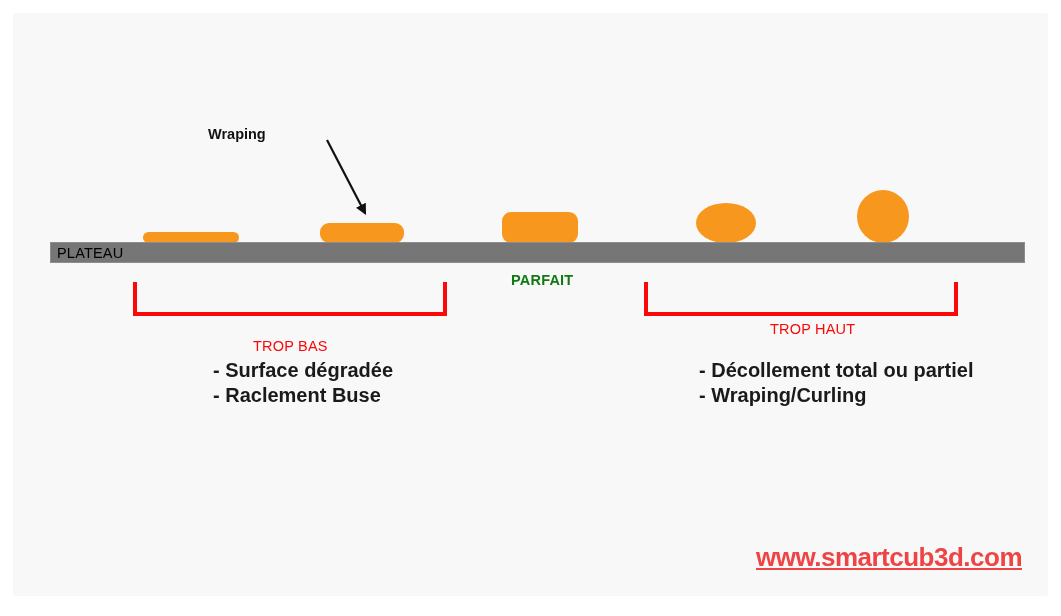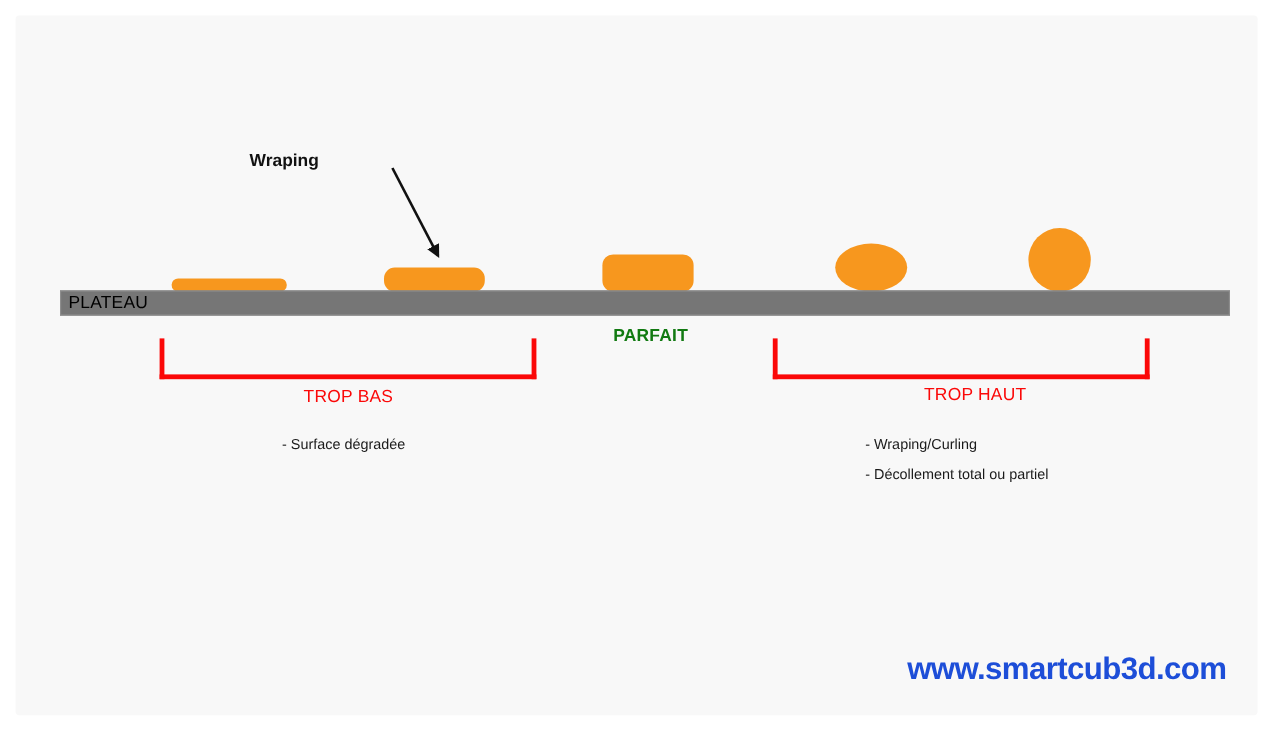--- a/index.html
+++ b/index.html
@@ -115,59 +115,59 @@
   #bracket-left  { left: 120px; top: 269px; width: 314px; }
   #bracket-right { left: 631px; top: 269px; width: 314px; }
 
   .zone-label {
     position: absolute;
     font-size: 14.5px;
     color: #fb0808;
     white-space: nowrap;
     letter-spacing: 0.2px;
   }
-  #label-trop-bas  { left: 240px; top: 310px; }
+  #label-trop-bas  { left: 240px; top: 325px; }
   #label-trop-haut { left: 757px; top: 308px; }
 
   #label-parfait {
     position: absolute;
     left: 498px;
     top: 259px;
     font-size: 14.5px;
     font-weight: bold;
     color: #127a12;
     white-space: nowrap;
     letter-spacing: 0.2px;
   }
 
   
   .bullet-list {
     position: absolute;
-    font-size: 12px;
-    font-weight: normal;
+    font-size: 20px;
+    font-weight: bold;
     color: #1a1a1a;
     line-height: 24.5px;
     white-space: nowrap;
-    margin-left: 22px;
   }
   #list-left  { left: 200px; top: 345px; }
   #list-right { left: 686px; top: 345px; }
   .bullet-list .bullet-item { display: block; }
 
   
   #watermark {
     position: absolute;
     right: 26px;
     bottom: 23px;
     font-size: 26px;
     font-weight: bold;
-    color: #1d4ed8;
+    color: #ef4444;
     letter-spacing: -0.5px;
     white-space: nowrap;
     user-select: none;
+    text-decoration: underline;
   }
 </style>
 </head>
 <body>
 
 <div id="stage">
   <div id="canvas">
 
     <div id="filament-label">Wraping</div>
 
@@ -194,23 +194,24 @@
 
     <div class="bracket" id="bracket-left"></div>
     <div class="bracket" id="bracket-right"></div>
 
     <div class="zone-label" id="label-trop-bas">TROP BAS</div>
 
     <div class="zone-label" id="label-trop-haut">TROP HAUT</div>
 
     <div class="bullet-list" id="list-left">
       <span class="bullet-item">- Surface dégradée</span>
+      <span class="bullet-item">- Raclement Buse</span>
     </div>
 
     <div class="bullet-list" id="list-right">
+      <span class="bullet-item">- Décollement total ou partiel</span>
       <span class="bullet-item">- Wraping/Curling</span>
-      <span class="bullet-item">- Décollement total ou partiel</span>
     </div>
 
     <div id="watermark">www.smartcub3d.com</div>
 
   </div>
 </div>
 
 </body></html>

